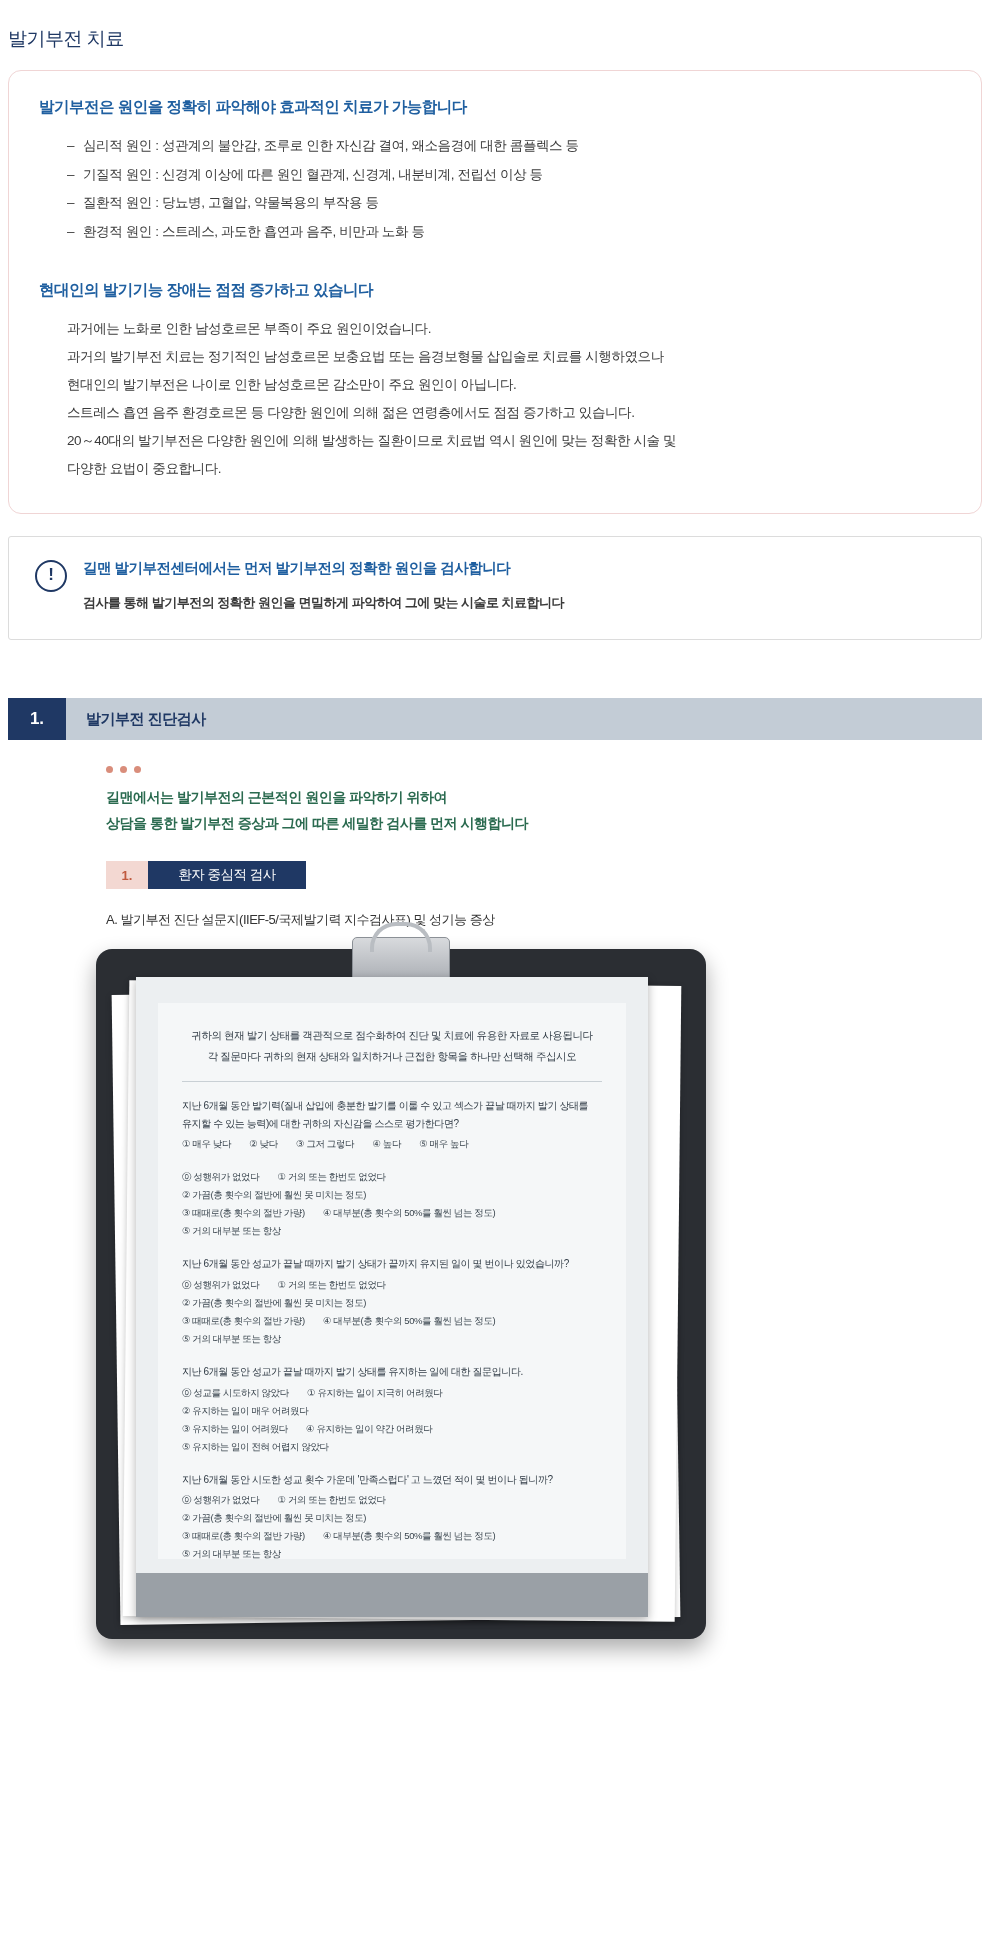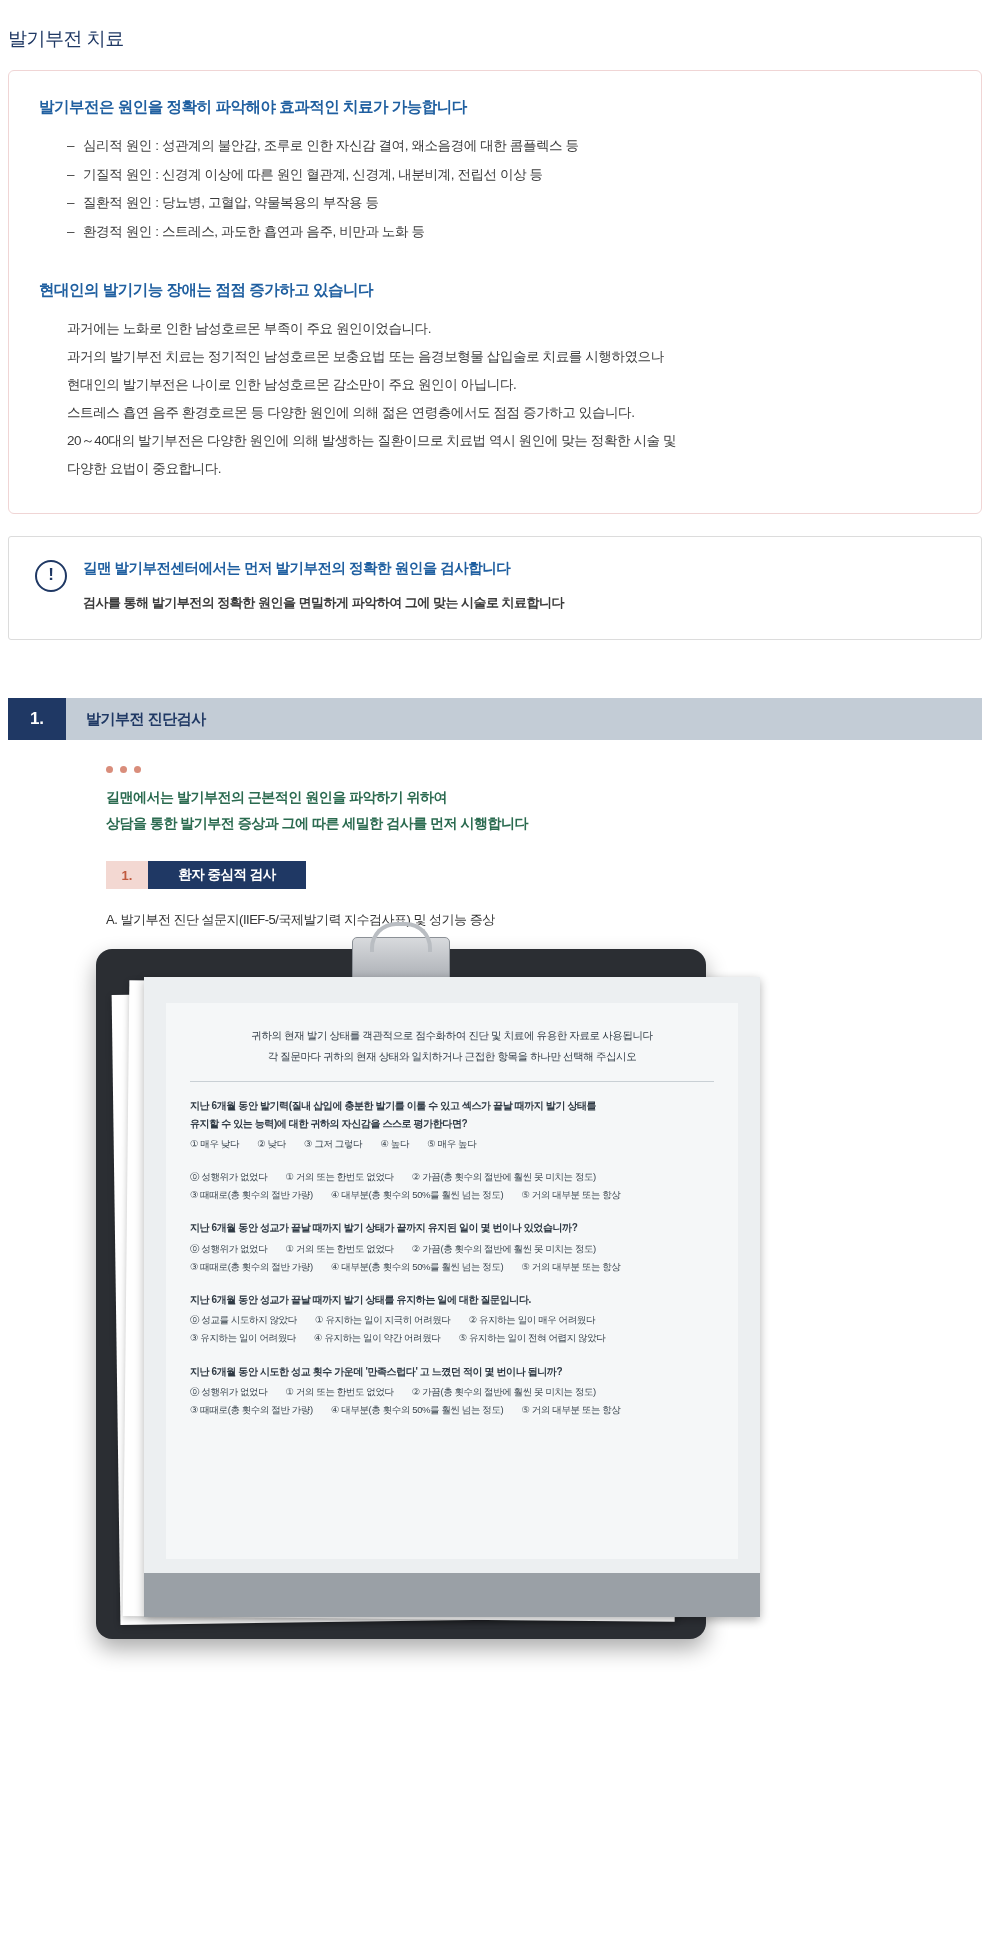--- a/index.html
+++ b/index.html
@@ -27,21 +27,21 @@
     font-weight: normal;
     color: #1f3864;
     padding: 26px 0 0 8px;
     letter-spacing: -0.5px;
   }
 
   
   .causes-box {
     margin: 18px 8px 0 8px;
     border: 1px solid #f0d5d5;
-    border-radius: 6px;
+    border-radius: 13px;
     padding: 26px 30px 30px 30px;
     box-sizing: border-box;
   }
   .box-heading {
     font-size: 15.5px;
     font-weight: bold;
     color: #1f5fa0;
     letter-spacing: -0.5px;
     margin-bottom: 14px;
   }
@@ -190,21 +190,21 @@
     font-weight: bold;
     display: flex;
     align-items: center;
     justify-content: center;
   }
   .chip-label {
     flex: 1 1 auto;
     background: #1f3864;
     color: #ffffff;
     font-size: 13.5px;
-    font-weight: bold;
+    font-weight: normal;
     letter-spacing: -0.5px;
     display: flex;
     align-items: center;
     justify-content: center;
   }
 
   .item-a {
     margin-top: 22px;
     font-size: 13px;
     color: #333;
@@ -256,23 +256,23 @@
   .paper-back.p1 {
     left: 20px; top: 42px; width: 560px; height: 630px;
     transform: rotate(-0.8deg);
   }
   .paper-back.p2 {
     left: 30px; top: 34px; width: 552px; height: 636px;
     transform: rotate(0.6deg);
   }
   .sheet {
     position: absolute;
-    left: 48px;
+    left: 40px;
     top: 28px;
-    width: 616px;
+    width: 512px;
     height: 640px;
     background: #eceff1;
     box-shadow: 0 3px 9px rgba(0,0,0,0.3);
     box-sizing: border-box;
     padding: 0;
     overflow: hidden;
   }
   .sheet-inner {
     position: absolute;
     left: 22px;
@@ -298,21 +298,21 @@
     line-height: 2;
     letter-spacing: -0.4px;
     padding-bottom: 14px;
     border-bottom: 1px solid #c9d0d5;
   }
   .q-block {
     margin-top: 15px;
   }
   .q-text {
     font-size: 10px;
-    font-weight: bold;
+    font-weight: normal;
     color: #2f3a44;
     letter-spacing: -0.4px;
     line-height: 1.75;
   }
   .q-opts {
     font-size: 9.5px;
     color: #3b464f;
     letter-spacing: -0.4px;
     line-height: 1.9;
     margin-top: 3px;

